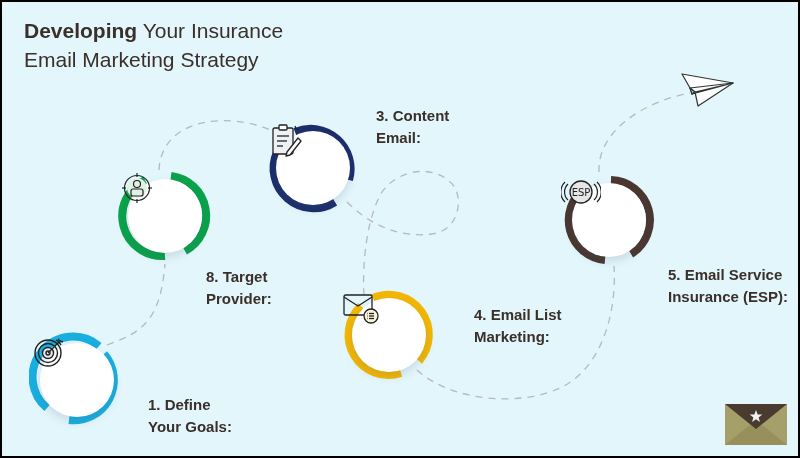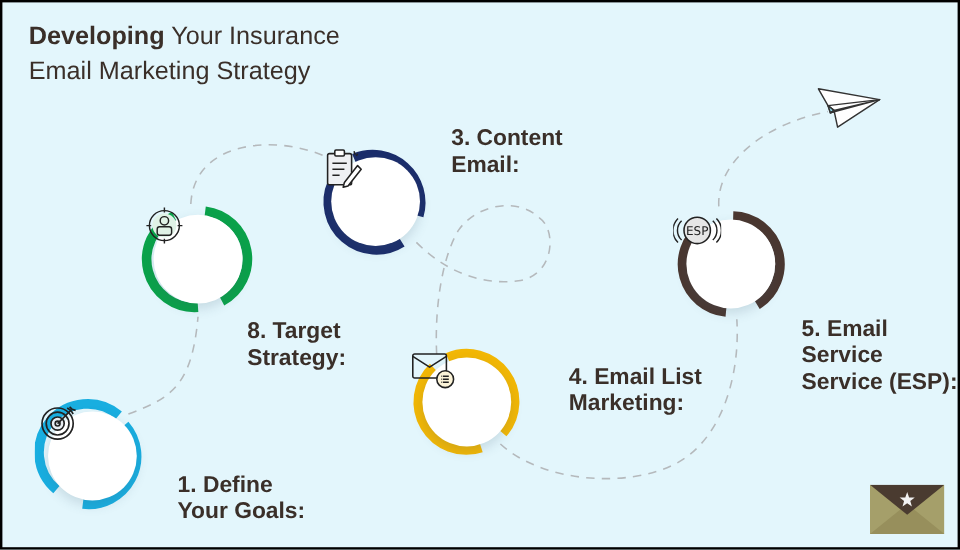--- a/index.html
+++ b/index.html
@@ -5,21 +5,21 @@
   html, body { margin:0; padding:0; }
   body { width:800px; height:458px; overflow:hidden; background:#000; }
   .canvas { position:relative; width:796px; height:454px; margin:2px; background:#e3f6fc; overflow:hidden; }
   .title { position:absolute; left:22px; top:14px; font-family:"Liberation Sans", sans-serif; font-size:21px; line-height:29px; color:#3a2f29; }
   .title b { font-weight:700; }
   svg.paths { position:absolute; left:0; top:0; }
   .step { position:absolute; width:96px; height:96px; }
   .step svg { position:absolute; left:0; top:0; }
   .disc { position:absolute; left:11px; top:11px; width:74px; height:74px; border-radius:50%; background:#fff; box-shadow:0 4px 10px rgba(60,90,110,0.18); }
   .icon { position:absolute; left:28px; top:28px; width:40px; height:40px; }
-  .label { position:absolute; font-family:"Liberation Sans", sans-serif; font-weight:700; font-size:19px; line-height:22px; color:#3a2f29; }
+  .label { position:absolute; font-family:"Liberation Sans", sans-serif; font-weight:700; font-size:15px; line-height:22px; color:#3a2f29; }
   .badge { position:absolute; left:723px; top:402px; width:62px; height:41px; }
 </style>
 </head>
 <body>
 
 <div class="canvas">
 
   <div class="title">
     <div><b>Developing</b><span> Your Insurance</span></div>
     <div>Email Marketing Strategy</div>
@@ -81,21 +81,21 @@
         <line x1="20" y1="31" x2="20" y2="35"></line>
         <line x1="5" y1="20" x2="9" y2="20"></line>
         <line x1="31" y1="20" x2="35" y2="20"></line>
         <circle cx="20" cy="16" r="3.5"></circle>
         <rect x="14" y="21" width="12" height="7" rx="2"></rect>
       </g>
     </svg>
   </div>
   <div class="label" style="left:204px; top:264px;">
     <div>8. Target</div>
-    <div>Strategy:</div>
+    <div>Provider:</div>
   </div>
 
   <div class="step" style="left:263px; top:118px;">
     <svg width="96" height="96" viewBox="0 0 96 96">
       <g fill="none" stroke="#1b2d6b" stroke-width="8">
         <path d="M30 12 A 40 40 0 0 1 84 60"></path>
         <path d="M12 32 A 40 40 0 0 0 70 82"></path>
       </g>
     </svg>
     <div class="disc"></div>
@@ -158,21 +158,21 @@
         <path d="M7 12 A 11 11 0 0 0 7 28"></path>
         <path d="M4 10 A 14 14 0 0 0 4 30"></path>
         <path d="M33 12 A 11 11 0 0 1 33 28"></path>
         <path d="M36 10 A 14 14 0 0 1 36 30"></path>
       </g>
       <text x="20" y="24" text-anchor="middle" font-family="DejaVu Sans, sans-serif" font-size="10" fill="#222">ESP</text>
     </svg>
   </div>
   <div class="label" style="left:666px; top:262px;">
     <div>5. Email Service</div>
-    <div>Service (ESP):</div>
+    <div>Insurance (ESP):</div>
   </div>
 
   <svg style="position:absolute; left:676px; top:68px;" width="60" height="40" viewBox="0 0 60 40">
     <g stroke="#333" stroke-width="1.2" stroke-linejoin="round">
       <path d="M4 4 L55 13 L14 24 L12 18 Z" fill="#ffffff"></path>
       <path d="M12 18 L55 13 L20 36 L17 22 Z" fill="#ffffff"></path>
       <path d="M12 18 L17 22 L14 24 Z" fill="#8fdcef"></path>
       <path d="M14 24 L17 22 L55 13 Z" fill="#a8e4f2"></path>
     </g>
   </svg>

